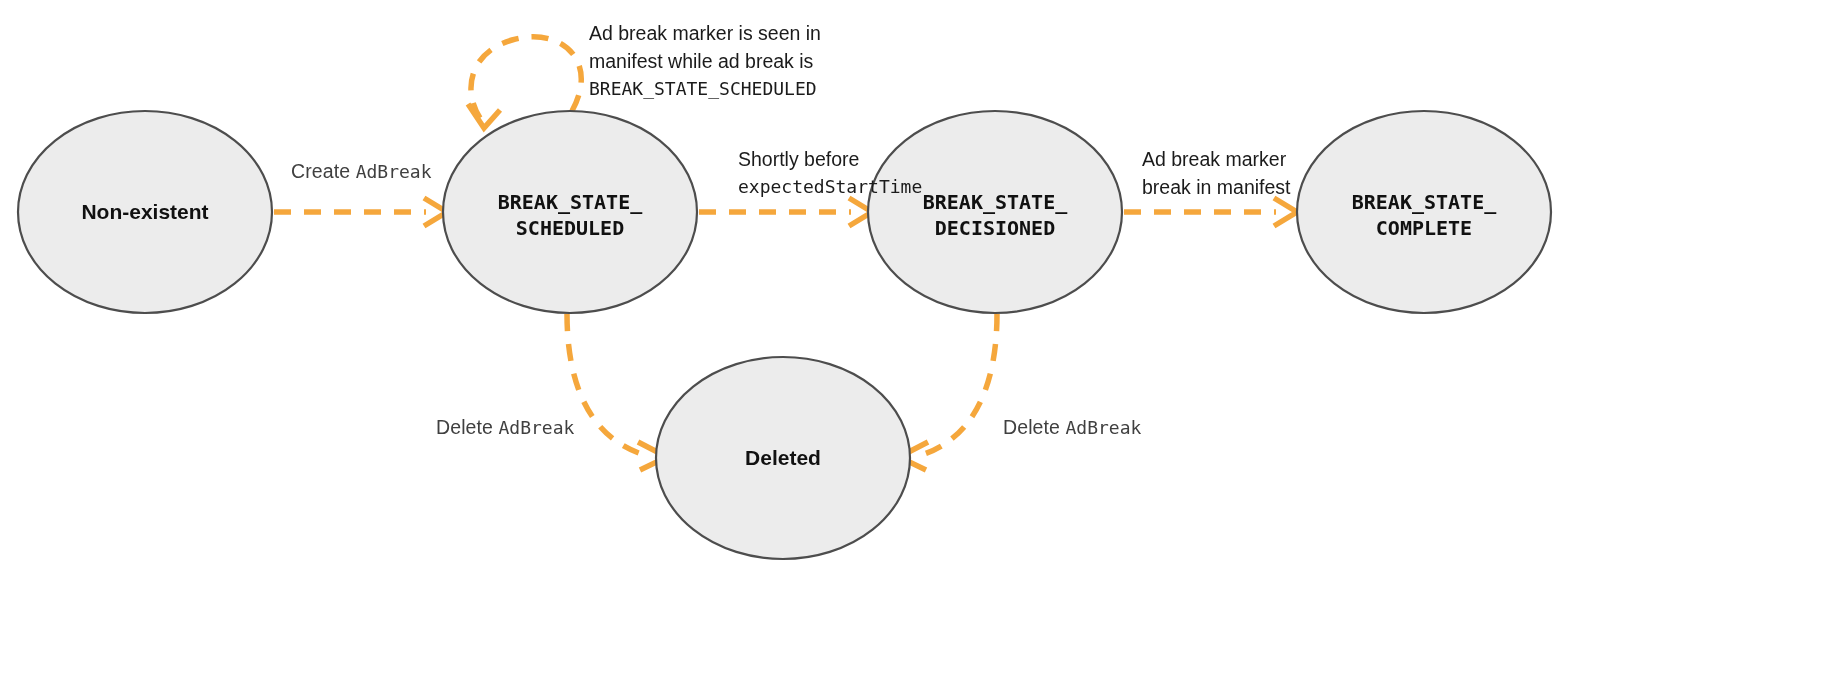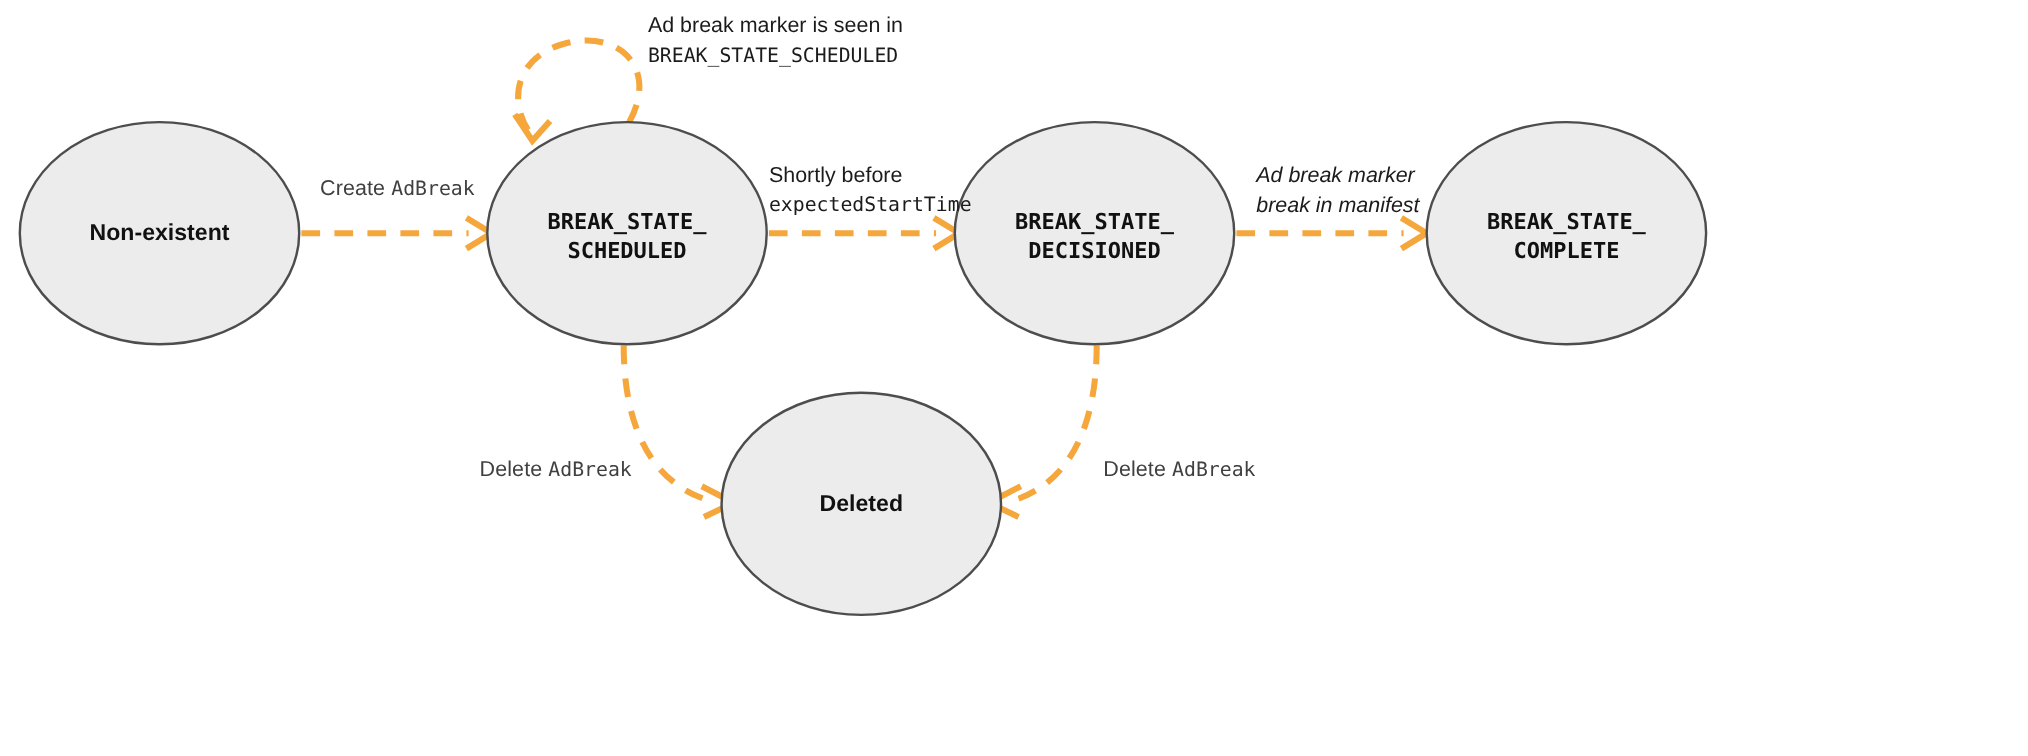--- a/index.html
+++ b/index.html
@@ -154,31 +154,32 @@
       <ellipse class="node-ellipse" cx="783" cy="458" rx="127" ry="101"></ellipse>
       <text class="node-label-plain" x="783" y="459">Deleted</text>
     </g>
 
   </svg>
 
   <div class="edge-label" style="left:291px; top:158px;">
     <span>Create </span><span class="mono">AdBreak</span>
   </div>
 
-  <div class="edge-label-block" style="left:589px; top:10px;">
+  <div class="edge-label-block" style="left:589px; top:20px;">
     <span class="line">Ad break marker is seen in</span>
+    <span class="line">manifest while ad break is</span>
     <span class="line-mono">BREAK_STATE_SCHEDULED</span>
   </div>
 
-  <div class="edge-label-block" style="left:699px; top:146px;">
+  <div class="edge-label-block" style="left:738px; top:146px;">
     <span class="line">Shortly before</span>
     <span class="line-mono">expectedStartTime</span>
   </div>
 
-  <div class="edge-label-block" style="left:1142px; top:146px;font-style:italic;">
+  <div class="edge-label-block" style="left:1142px; top:146px;">
     <span class="line">Ad break marker</span>
     <span class="line">break in manifest</span>
   </div>
 
   <div class="edge-label" style="left:436px; top:414px;">
     <span>Delete </span><span class="mono">AdBreak</span>
   </div>
 
   <div class="edge-label" style="left:1003px; top:414px;">
     <span>Delete </span><span class="mono">AdBreak</span>

